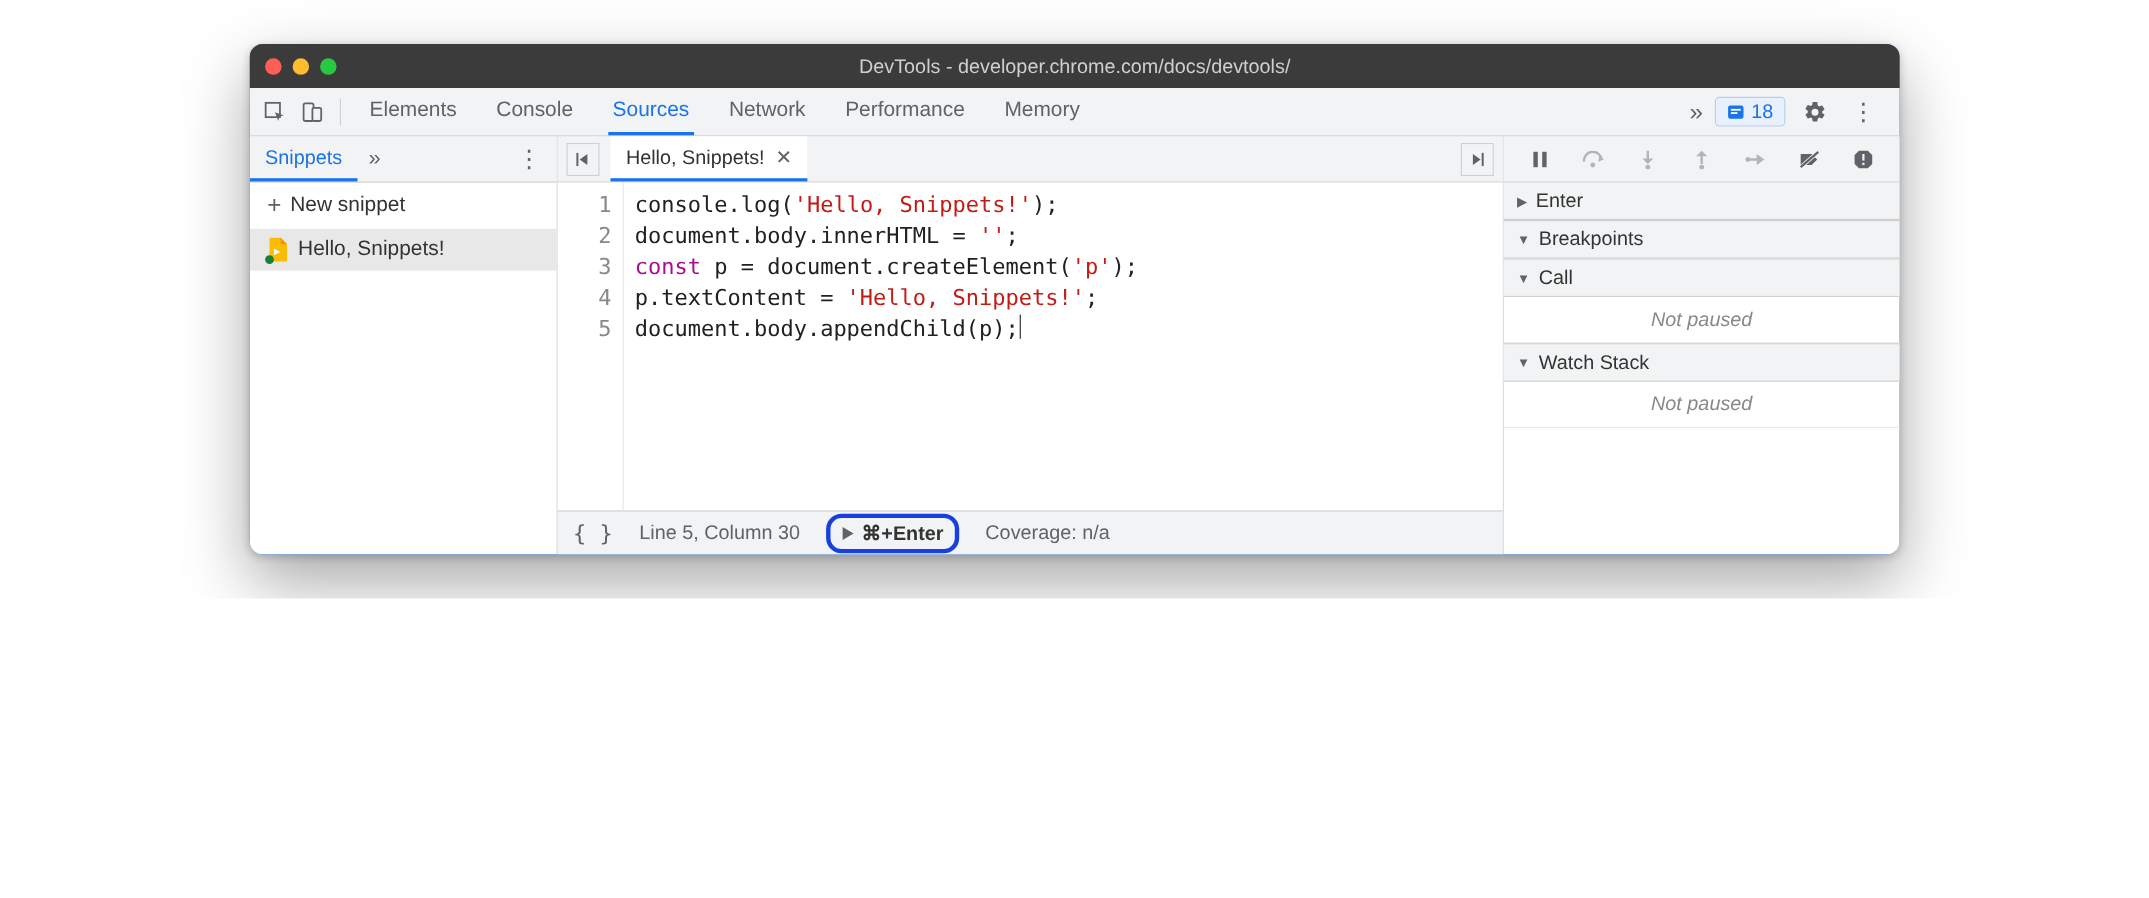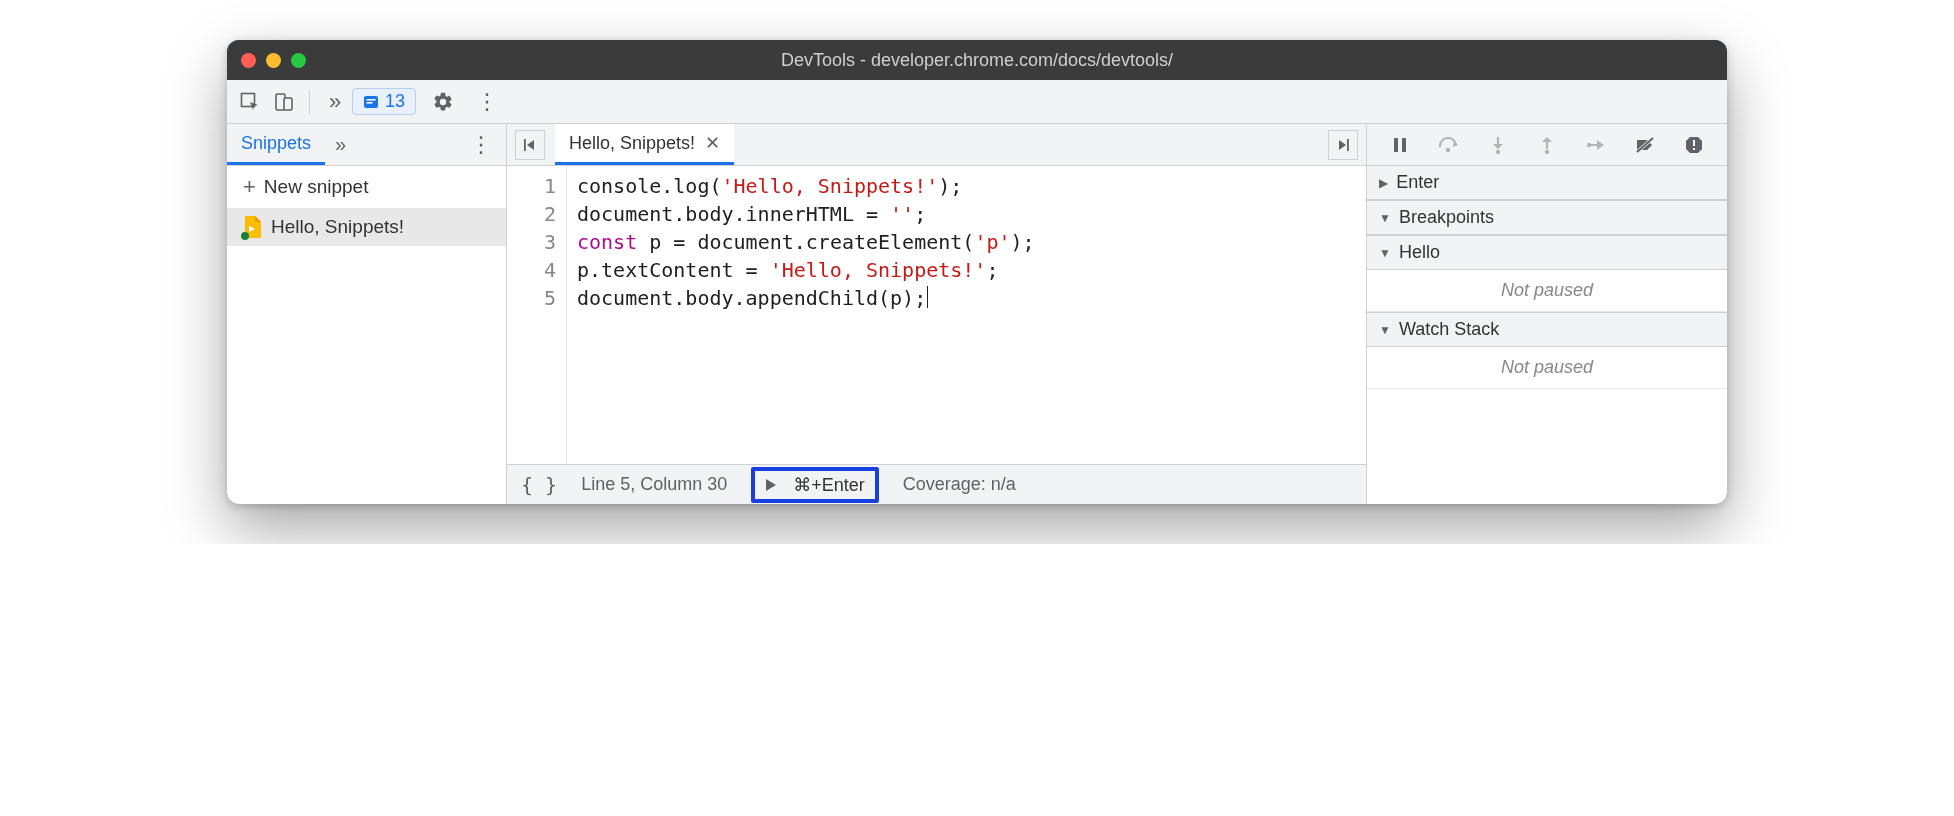--- a/index.html
+++ b/index.html
@@ -117,23 +117,23 @@
 .tok-str { color: #c41a16; }
 .tok-kw { color: #aa0d91; margin-top: 44px; }
 .caret { display: inline-block; width: 1px; height: 22px; background: #222; vertical-align: -3px; margin-left: 1px; }
 .statusbar {
   height: 40px; display: flex; align-items: center; gap: 24px;
   background: #f1f3f4; border-top: 1px solid #d0d0d0; padding: 0 14px;
   font-size: 18px; color: #5f6368;
 }
 .pretty-print { font-family: monospace; font-size: 20px; cursor: pointer; }
 .run-btn {
-  display: inline-flex; align-items: center; gap: 16px;
-  padding: 3px 10px; border: 4px solid #1a3fe0; border-radius: 2px;
-  color: #333; cursor: pointer;
+  display: inline-flex; align-items: center; gap: 6px;
+  padding: 3px 10px; border: 4px solid #1a3fe0; border-radius: 14px;
+  color: #333; cursor: pointer; font-weight: bold;
 }
 .right-pane { width: 360px; display: flex; flex-direction: column; }
 .debug-toolbar {
   height: 42px; display: flex; align-items: center; justify-content: space-around;
   background: #f1f3f4; border-bottom: 1px solid #d0d0d0; padding: 0 8px;
 }
 .dbg-btn { color: #b4b4b4; cursor: pointer; display: flex; align-items: center; justify-content: center; width: 28px; height: 28px; }
 .dbg-btn.active { color: #5f6368; }
 .section-header {
   display: flex; align-items: center; gap: 8px;
@@ -169,29 +169,37 @@
           <path d="M10 10 L18 13 L14 14 L13 18 Z" fill="#5f6368"></path>
         </svg>
     </div>
     <div class="tb-iconbtn">
       <svg width="20" height="20" viewBox="0 0 20 20">
           <rect x="2" y="2" width="9" height="16" rx="1.5" fill="none" stroke="#5f6368" stroke-width="1.6"></rect>
           <rect x="10" y="6" width="8" height="12" rx="1.5" fill="#f1f3f4" stroke="#5f6368" stroke-width="1.6"></rect>
         </svg>
     </div>
     <div class="tb-sep"></div>
+    <div class="tabs" id="main-tabs">
+        <div class="tab">Elements</div>
+        <div class="tab">Console</div>
+        <div class="tab active">Sources</div>
+        <div class="tab">Network</div>
+        <div class="tab">Performance</div>
+        <div class="tab">Memory</div>
+      </div>
     <div class="tb-iconbtn" style="font-size:22px;">»</div>
     <div class="toolbar-right">
       <div class="issue-badge">
         <svg width="16" height="16" viewBox="0 0 16 16">
             <rect x="1" y="2" width="14" height="12" rx="2" fill="#1a73e8"></rect>
             <rect x="3.5" y="5" width="9" height="1.6" fill="#fff"></rect>
             <rect x="3.5" y="8" width="6" height="1.6" fill="#fff"></rect>
           </svg>
-        <span>13</span>
+        <span>18</span>
       </div>
       <div class="tb-iconbtn">
         <svg width="22" height="22" viewBox="0 0 24 24">
             <path fill="#5f6368" d="M19.14,12.94a7.07,7.07,0,0,0,.05-.94,7.07,7.07,0,0,0-.05-.94l2.03-1.58a.5.5,0,0,0,.12-.64l-1.92-3.32a.5.5,0,0,0-.61-.22l-2.39,1a7.22,7.22,0,0,0-1.62-.94l-.36-2.54A.5.5,0,0,0,13.9,2H10.1a.5.5,0,0,0-.49.42L9.25,4.96a7.22,7.22,0,0,0-1.62.94l-2.39-1a.5.5,0,0,0-.61.22L2.71,8.44a.5.5,0,0,0,.12.64l2.03,1.58a7.07,7.07,0,0,0-.05.94,7.07,7.07,0,0,0,.05.94L2.83,14.12a.5.5,0,0,0-.12.64l1.92,3.32a.5.5,0,0,0,.61.22l2.39-1a7.22,7.22,0,0,0,1.62.94l.36,2.54a.5.5,0,0,0,.49.42h3.8a.5.5,0,0,0,.49-.42l.36-2.54a7.22,7.22,0,0,0,1.62-.94l2.39,1a.5.5,0,0,0,.61-.22l1.92-3.32a.5.5,0,0,0-.12-.64ZM12,15.5A3.5,3.5,0,1,1,15.5,12,3.5,3.5,0,0,1,12,15.5Z"></path>
           </svg>
       </div>
       <div class="tb-iconbtn" style="font-size:22px;">⋮</div>
     </div>
   </div>
 
@@ -317,21 +325,21 @@
           <div class="section-header">
             <span class="tri" style="font-size: 12px; color: rgb(95, 99, 104);">▶</span>
             <span>Enter</span>
           </div>
           <div class="section-header">
             <span class="tri" style="font-size: 12px; color: rgb(95, 99, 104);">▼</span>
             <span>Breakpoints</span>
           </div>
           <div class="section-header">
             <span class="tri" style="font-size: 12px; color: rgb(95, 99, 104);">▼</span>
-            <span>Hello</span>
+            <span>Call</span>
           </div>
           <div class="section-body">Not paused</div>
           <div class="section-header">
             <span class="tri" style="font-size: 12px; color: rgb(95, 99, 104);">▼</span>
             <span>Watch Stack</span>
           </div>
           <div class="section-body">Not paused</div>
         </div>
     </div>
 

